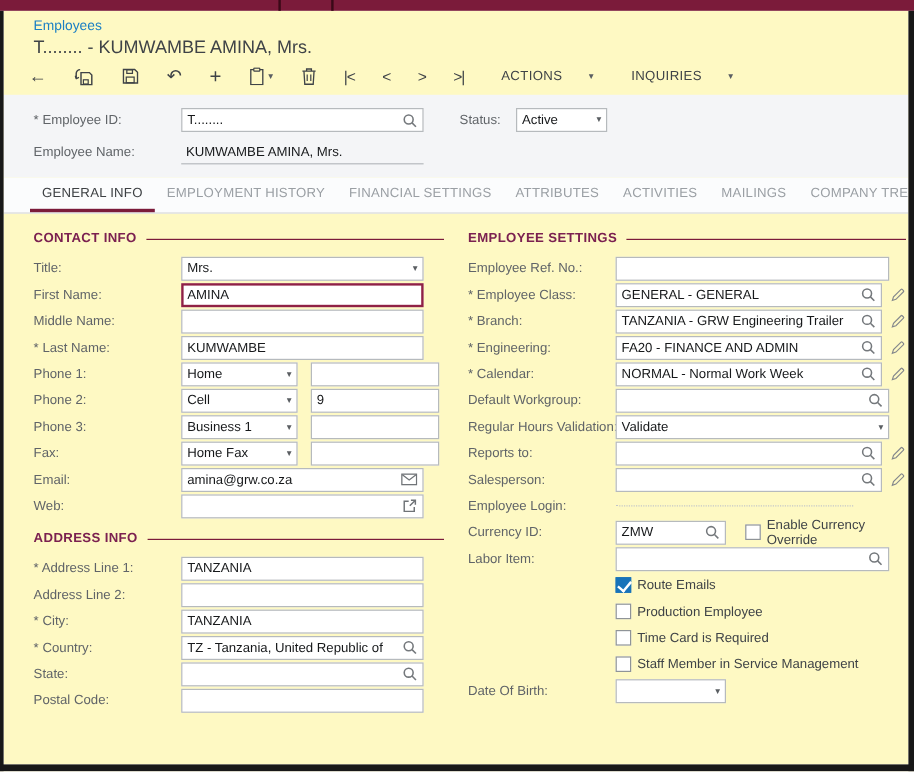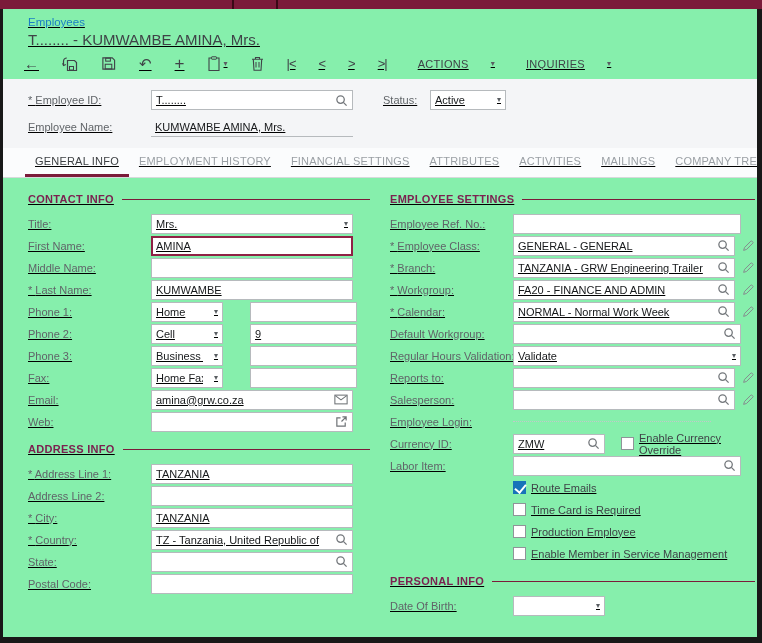--- a/index.html
+++ b/index.html
@@ -6,21 +6,21 @@
   html,body { width:762px; height:643px; font-family:"Liberation Sans", sans-serif; }
   .frame { position:relative; width:762px; height:643px; background:#fff; overflow:hidden; }
 
   
   .topbar { position:absolute; top:0; left:0; width:762px; height:9px; background:#7b1b3a; z-index:5; }
   .notch { position:absolute; top:0; width:2px; height:9px; background:#3a0917; }
   .b-left  { position:absolute; top:9px; left:0; width:3px; bottom:0; background:#181818; z-index:5; }
   .b-right { position:absolute; top:9px; right:0; width:5px; bottom:0; background:#181818; z-index:5; }
   .b-bottom{ position:absolute; left:0; right:0; bottom:0; height:6px; background:#181818; z-index:5; }
 
-  .app { position:absolute; top:9px; left:3px; right:5px; bottom:6px; background:#86efac; overflow:hidden;text-decoration:underline; }
+  .app { position:absolute; top:9px; left:3px; right:5px; bottom:6px; background:#fef9c3; overflow:hidden; }
 
   
   .hdr { padding:7px 0 0 25px; }
   .crumb { color:#1b7fc4; font-size:11.5px; cursor:pointer; }
   .title { margin-top:3px; color:#3f4347; font-size:15px; }
 
   
   .tb { display:flex; align-items:center; height:31px; padding-left:21px; gap:23px; color:#3f4347; }
   .tb .ic { font-size:15px; line-height:1; cursor:pointer; display:inline-flex; align-items:center; }
   .tb .nav { font-size:13px; letter-spacing:-1px; }
@@ -34,21 +34,21 @@
   .lbl { width:123px; flex-shrink:0; font-size:11px; color:#606468; white-space:nowrap; }
   .req::before { content:"* "; }
 
   
   .field { height:20px; border:1px solid #b6babd; background:#fff; display:flex; align-items:center; padding:0 4px; font-size:11px; color:#16181a; }
   .field input { flex:1; min-width:0; border:none; outline:none; background:transparent; font:11px "Liberation Sans", sans-serif; color:#16181a; padding:0; }
   .field .val { flex:1; min-width:0; overflow:hidden; white-space:nowrap; }
   .field.focused { border:2px solid #8f2145; padding:0 3px; }
   .underfield { height:20px; border-bottom:1px solid #b6babd; display:flex; align-items:center; padding:0 4px; font-size:11px; color:#16181a; }
   .w200 { width:202px; } .w198 { width:228px; } .w80 { width:92px; } .w76 { width:76px; }
-  .ptype { width:72px; margin-right:27px;gap:11px; } .ptext { width:107px; }
+  .ptype { width:97px; margin-right:11px;gap:11px; } .ptext { width:107px; }
   .iconbtn { flex-shrink:0; display:inline-flex; align-items:center; cursor:pointer; margin-left:3px; }
   .pencil { margin-left:6px; cursor:pointer; display:inline-flex; }
 
   
   .tabs { display:flex; align-items:stretch; height:30px; padding-left:22px; border-bottom:1px solid #d7d9db; white-space:nowrap; overflow:hidden; background:#fbfcfd; }
   .tab { display:flex; align-items:center; padding:0 10px; margin-right:0px; font-size:11px; letter-spacing:.2px; color:#9a9fa4; cursor:pointer; border-bottom:3px solid transparent; }
   .tab.active { color:#3d4043; border-bottom-color:#7b1b3a; }
 
   
   .content { display:flex; padding:13px 0 0 25px; }
@@ -384,21 +384,21 @@
               </span>
           </div>
           <span class="pencil">
               <svg width="14" height="14" viewBox="0 0 16 16">
                 <path d="M3 13l1.1-3.4 7.2-7.2c.3-.3.8-.3 1.1 0l1.2 1.2c.3.3.3.8 0 1.1l-7.2 7.2L3 13z" fill="none" stroke="#84888c" stroke-width="1.1"></path>
               </svg>
             </span>
         </div>
 
         <div class="row">
-          <span class="lbl req">Workgroup:</span>
+          <span class="lbl req">Engineering:</span>
           <div class="field w198">
             <input value="FA20 - FINANCE AND ADMIN" style="">
             <span class="iconbtn">
                 <svg width="13" height="13" viewBox="0 0 14 14">
                   <circle cx="6" cy="6" r="4" fill="none" stroke="#74787c" stroke-width="1.4"></circle>
                   <line x1="9" y1="9" x2="12.5" y2="12.5" stroke="#74787c" stroke-width="1.4"></line>
                 </svg>
               </span>
           </div>
           <span class="pencil">
@@ -518,35 +518,31 @@
               </span>
           </div>
         </div>
 
         <div class="cbrow">
           <span class="cb checked"></span>
           <span class="cblabel">Route Emails</span>
         </div>
         <div class="cbrow">
           <span class="cb"></span>
-          <span class="cblabel">Time Card is Required</span>
+          <span class="cblabel">Production Employee</span>
         </div>
         <div class="cbrow">
           <span class="cb"></span>
-          <span class="cblabel">Production Employee</span>
+          <span class="cblabel">Time Card is Required</span>
         </div>
         <div class="cbrow">
           <span class="cb"></span>
-          <span class="cblabel">Enable Member in Service Management</span>
-        </div>
-
-        <div class="sechdr mt8">
-          <span>PERSONAL INFO</span>
-            <span class="line"></span>
-        </div>
+          <span class="cblabel">Staff Member in Service Management</span>
+        </div>
+
 
         <div class="row">
           <span class="lbl">Date Of Birth:</span>
           <div class="field w80">
             <span class="val"></span>
             <span class="caret">▾</span>
           </div>
         </div>
       </div>
 

